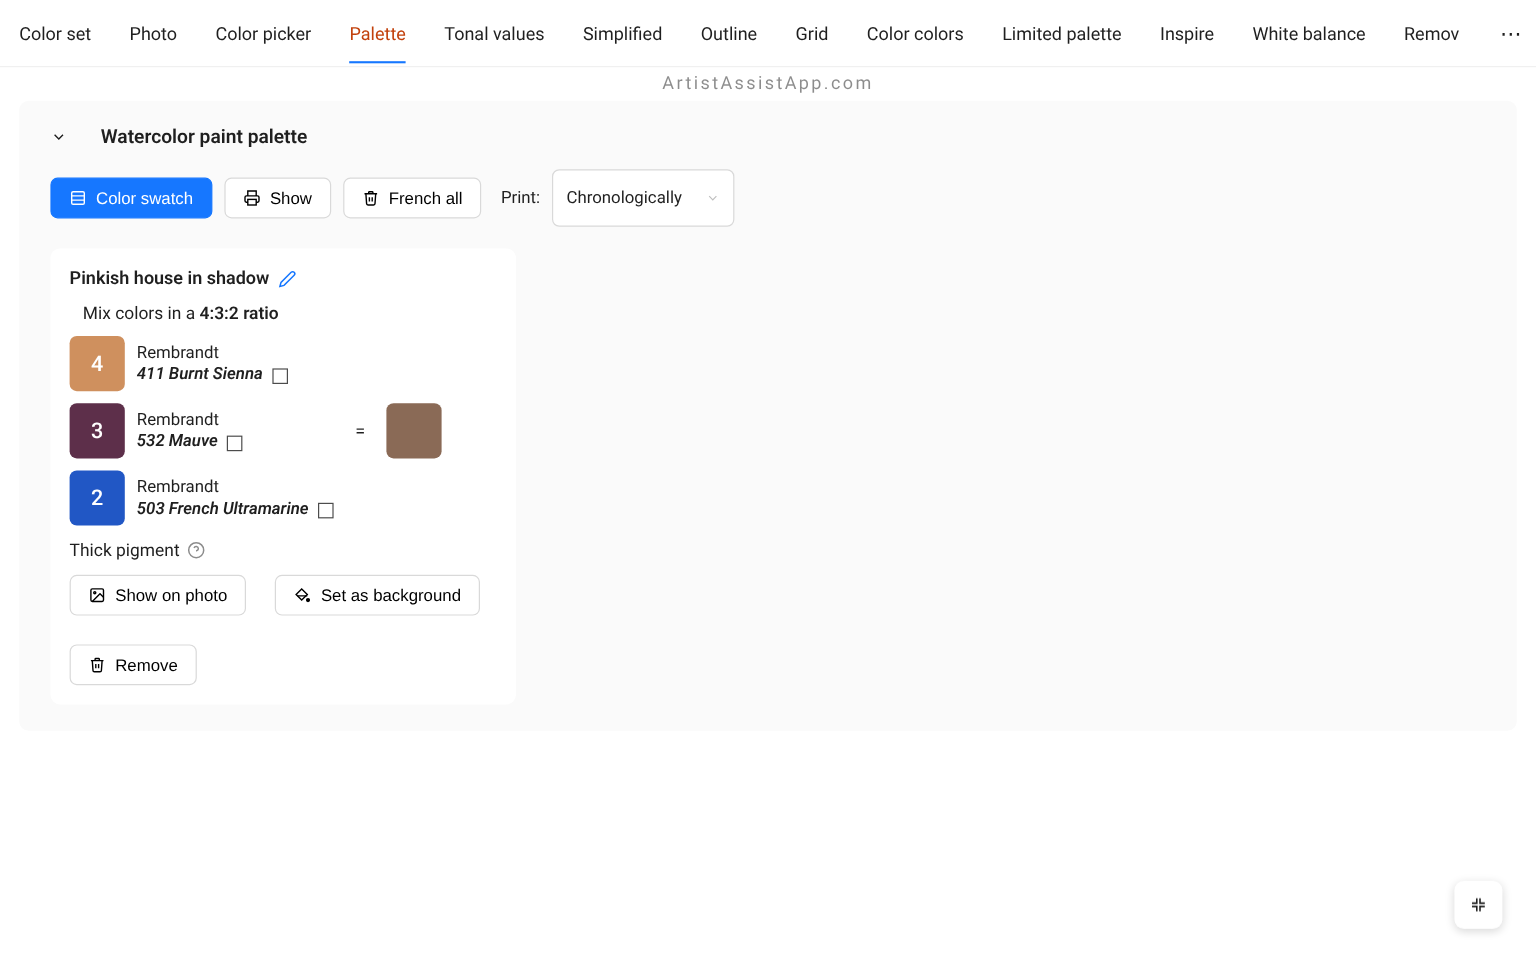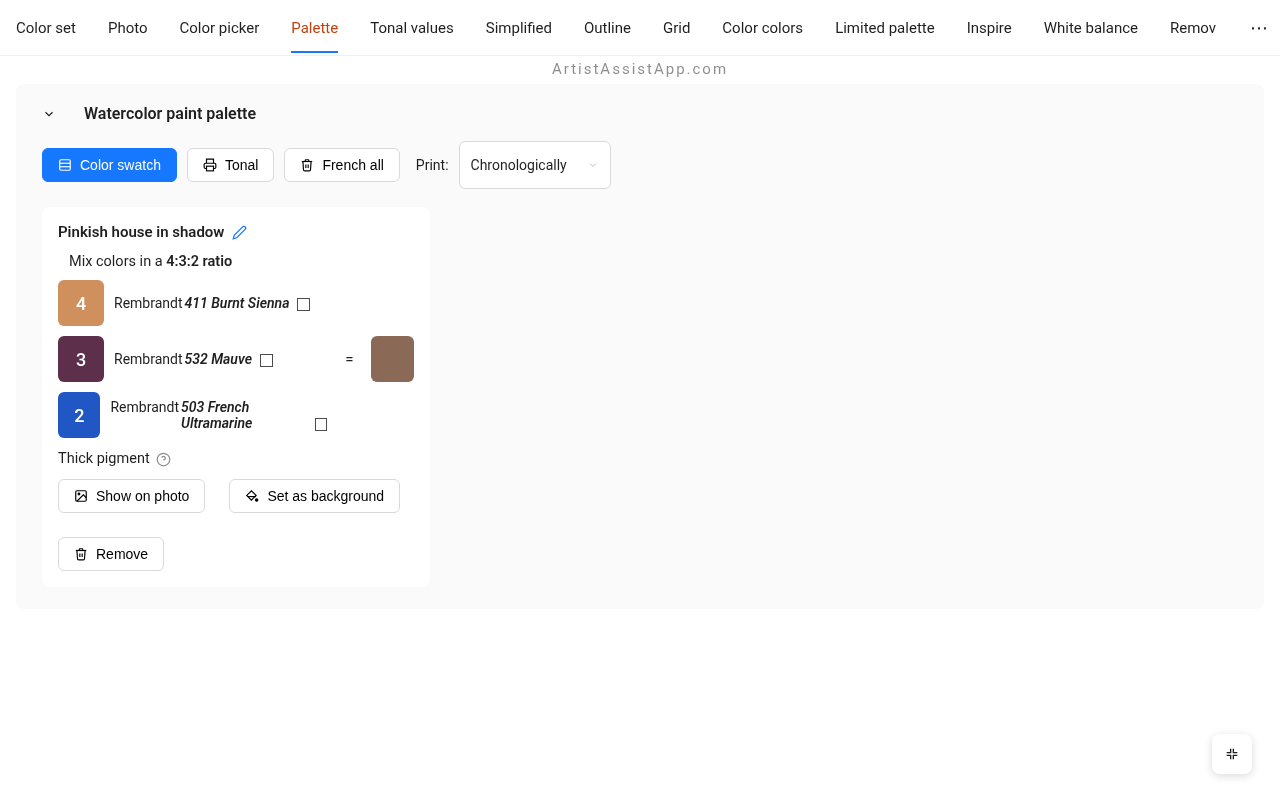--- a/index.html
+++ b/index.html
@@ -173,20 +173,21 @@
       border-radius: 6px;
       display: flex;
       align-items: center;
       justify-content: center;
       color: #fff;
       font-size: 18px;
       font-weight: 500;
     }
     .paint-info {
       display: flex;
+      flex-direction: column;
       gap: 2px;
     }
     .paint-brand {
       font-size: 14px;
     }
     .paint-name-row {
       display: flex;
       align-items: flex-end;
       gap: 8px;
       font-style: italic;
@@ -204,21 +205,21 @@
       font-size: 15px;
       padding: 0 4px;
     }
     .result-swatch {
       width: 46px;
       height: 46px;
       border-radius: 6px;
     }
     .thick-pigment-row {
       display: flex;
-      align-items: flex-end;
+      align-items: center;
       gap: 6px;
       margin-top: 12px;
       margin-bottom: 12px;
       font-size: 14.5px;
     }
     .help-icon {
       color: rgba(0,0,0,0.45);
     }
     .card-actions {
       display: flex;
@@ -283,21 +284,21 @@
           <line x1="3" y1="15" x2="21" y2="15"></line>
         </svg>
       <span>Color swatch</span>
     </button>
     <button class="btn">
       <svg width="14" height="14" viewBox="0 0 24 24" fill="none" stroke="currentColor" stroke-width="2">
           <polyline points="6 9 6 2 18 2 18 9"></polyline>
           <path d="M6 18H4a2 2 0 0 1-2-2v-5a2 2 0 0 1 2-2h16a2 2 0 0 1 2 2v5a2 2 0 0 1-2 2h-2"></path>
           <rect x="6" y="14" width="12" height="8"></rect>
         </svg>
-      <span>Tonal</span>
+      <span>Show</span>
     </button>
     <button class="btn">
       <svg width="14" height="14" viewBox="0 0 24 24" fill="none" stroke="currentColor" stroke-width="2">
           <polyline points="3 6 5 6 21 6"></polyline>
           <path d="M19 6l-1 14a2 2 0 0 1-2 2H8a2 2 0 0 1-2-2L5 6"></path>
           <path d="M10 11v6M14 11v6"></path>
           <path d="M9 6V4a1 1 0 0 1 1-1h4a1 1 0 0 1 1 1v2"></path>
         </svg>
       <span>French all</span>
     </button>

